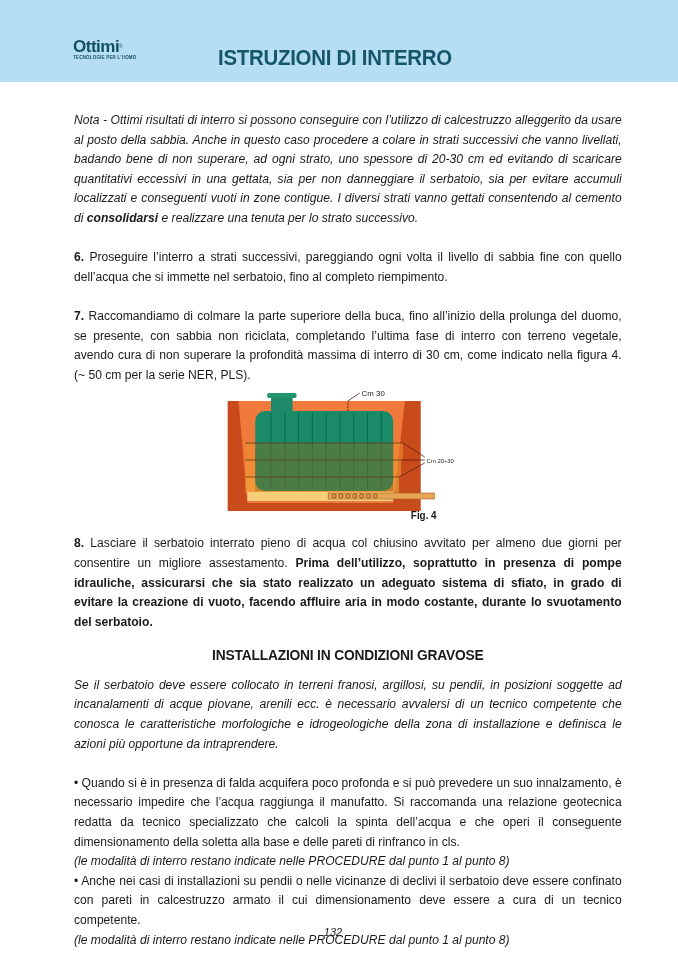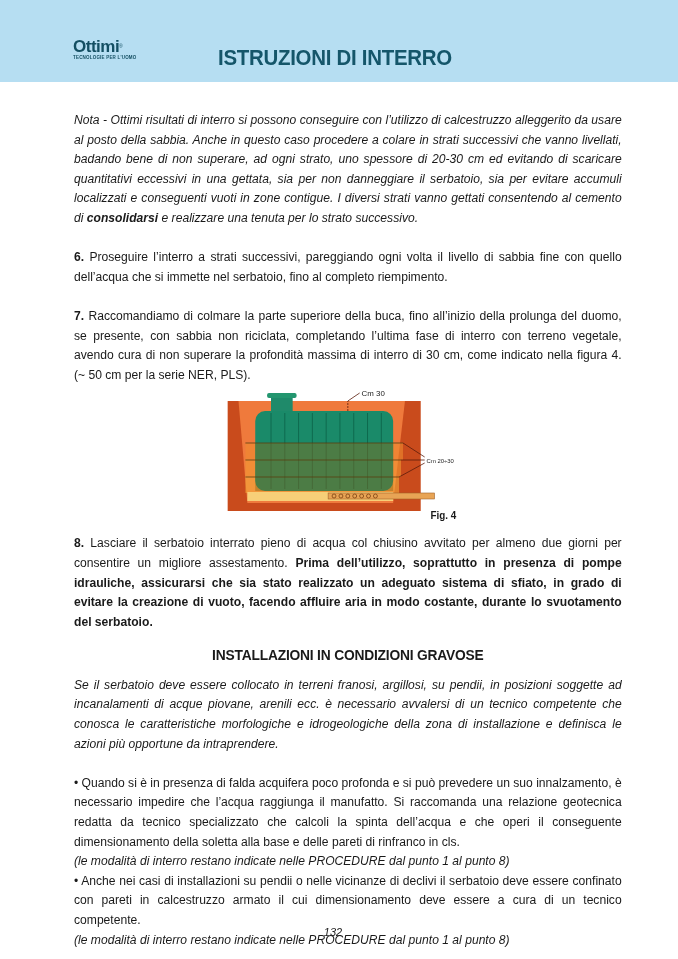--- a/index.html
+++ b/index.html
@@ -38,21 +38,21 @@
     }
     .content p { margin: 0; }
     .it { font-style: italic; }
     .b { font-weight: bold; }
     .gap { height: 19.6px; }
     .figure-wrap {
       position: relative; width: 556px; height: 136px; margin: 4px 0 9px 0;
     }
     .figure-svg { position: absolute; left: 148px; top: 0; }
     .fig-caption {
-      position: absolute; left: 362px; top: 117px;
+      position: absolute; left: 342px; top: 117px;
       font-size: 10px; font-weight: bold;
     }
     .section-title {
       text-align: center; font-weight: bold; font-size: 14px;
       margin: 14px 0 10px 0; letter-spacing: -0.2px;
     }
     .page-number {
       position: absolute; left: 0; width: 666px; top: 926px;
       text-align: center; font-style: italic; font-size: 11px;
     }

